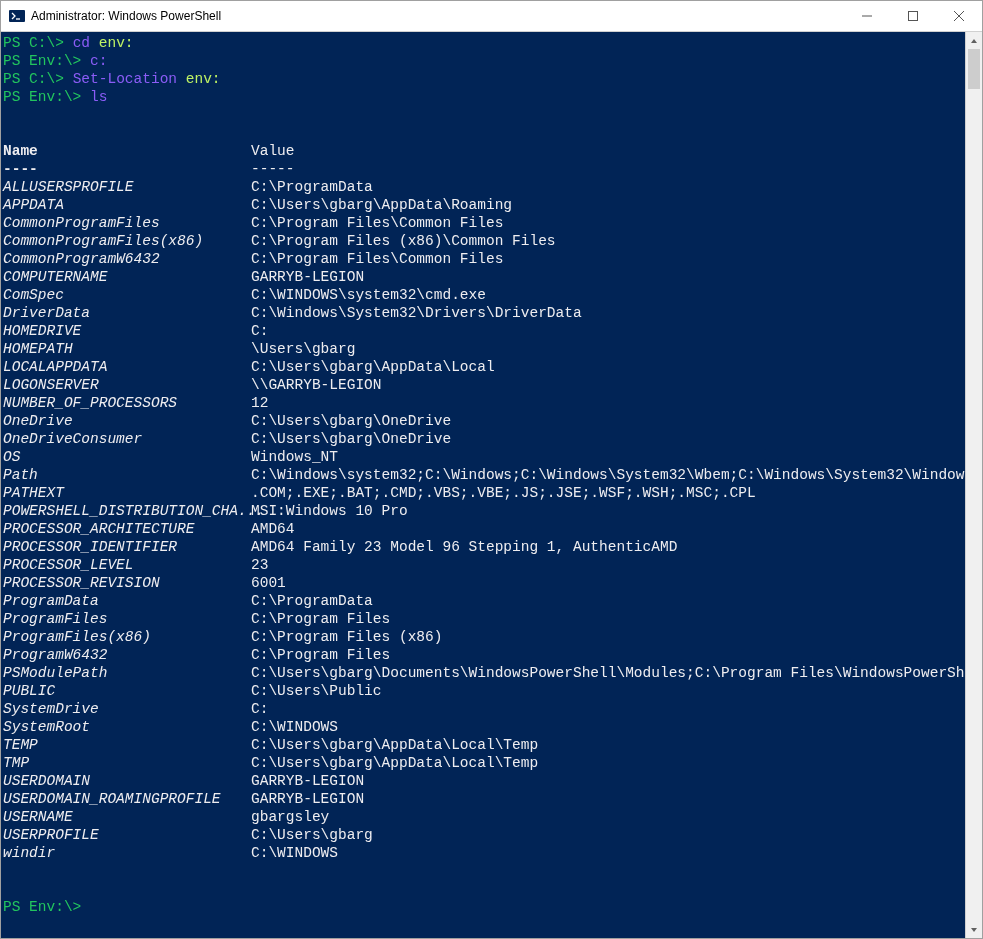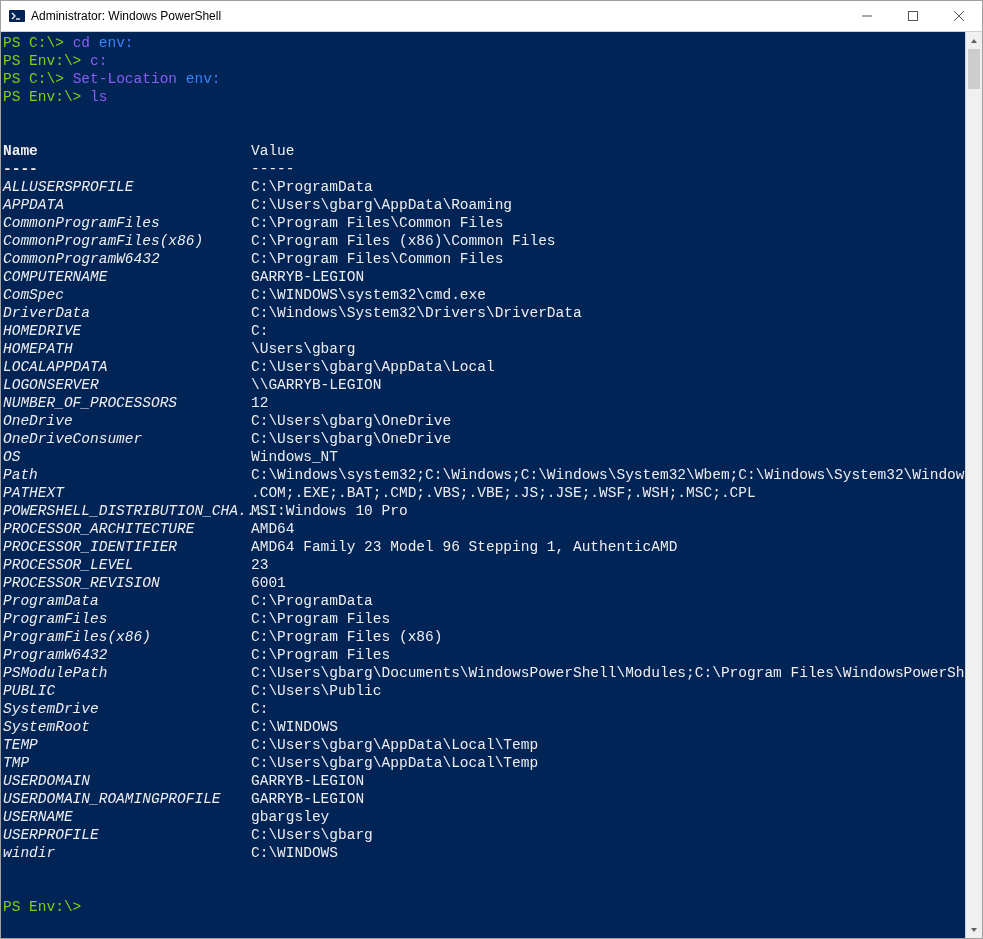--- a/index.html
+++ b/index.html
@@ -92,22 +92,22 @@
     }
     .sb-thumb {
       position: absolute;
       top: 0;
       left: 2px;
       right: 2px;
       height: 40px;
       background: #cdcdcd;
     }
     .cmd-yellow { color: #8b5cf6; }
-    .cmd-cyan { color: #3b82f6; }
-    .prompt-white { color: #84cc16; text-align: right; }
+    .cmd-cyan { color: #bef264; }
+    .prompt-white { color: #22c55e; text-align: right; }
     .line { display: block; }
     .hdr-name { display: inline-block; width: 248px; font-weight: bold; }
     .hdr-val { display: inline-block; text-align: center; }
     .row { display: block; }
     .row-name { display: inline-block; width: 248px; vertical-align: top; font-style: italic; }
     .row-val { display: inline-block; }
   </style>
 </head>
 <body>
 

